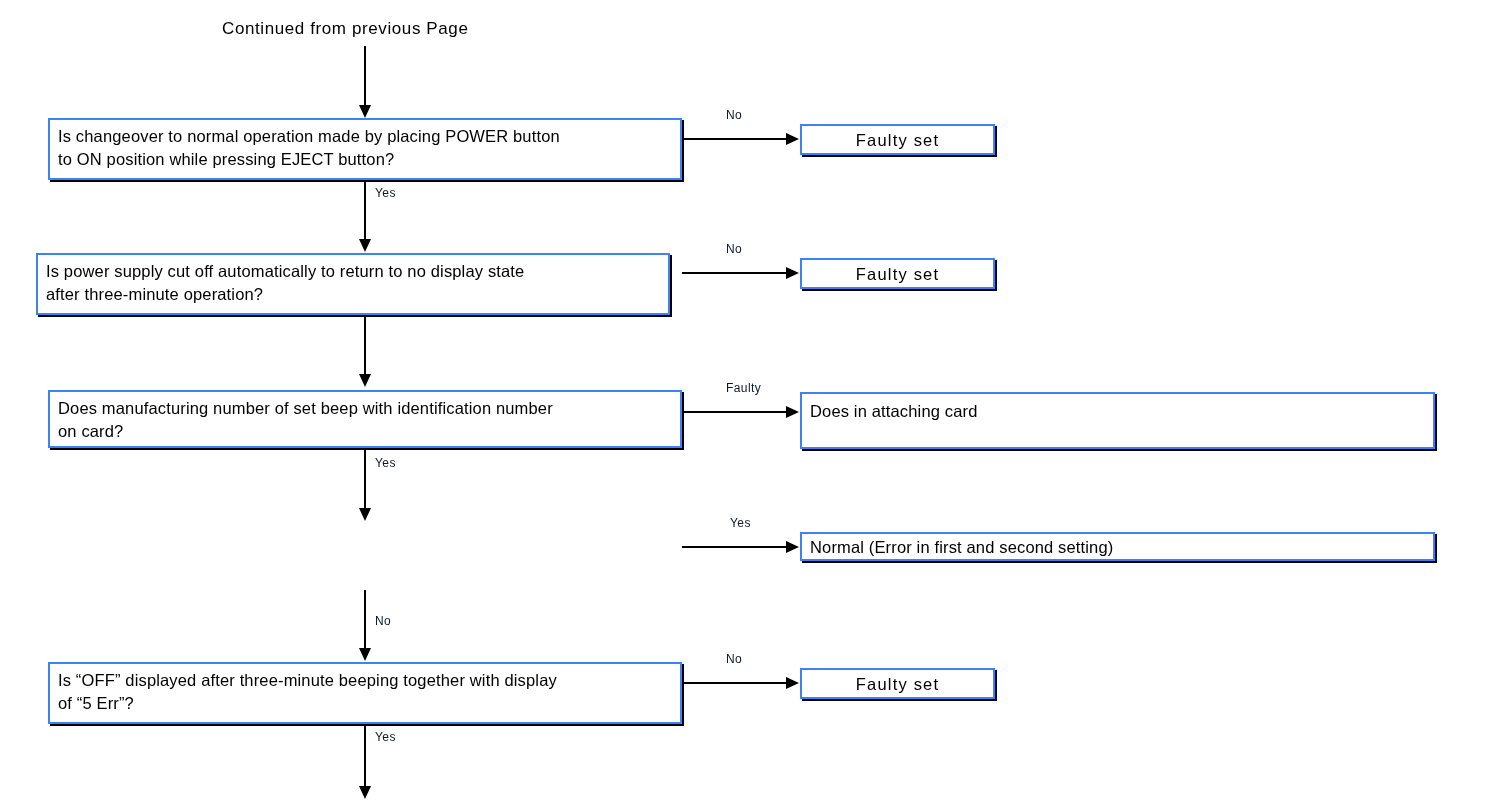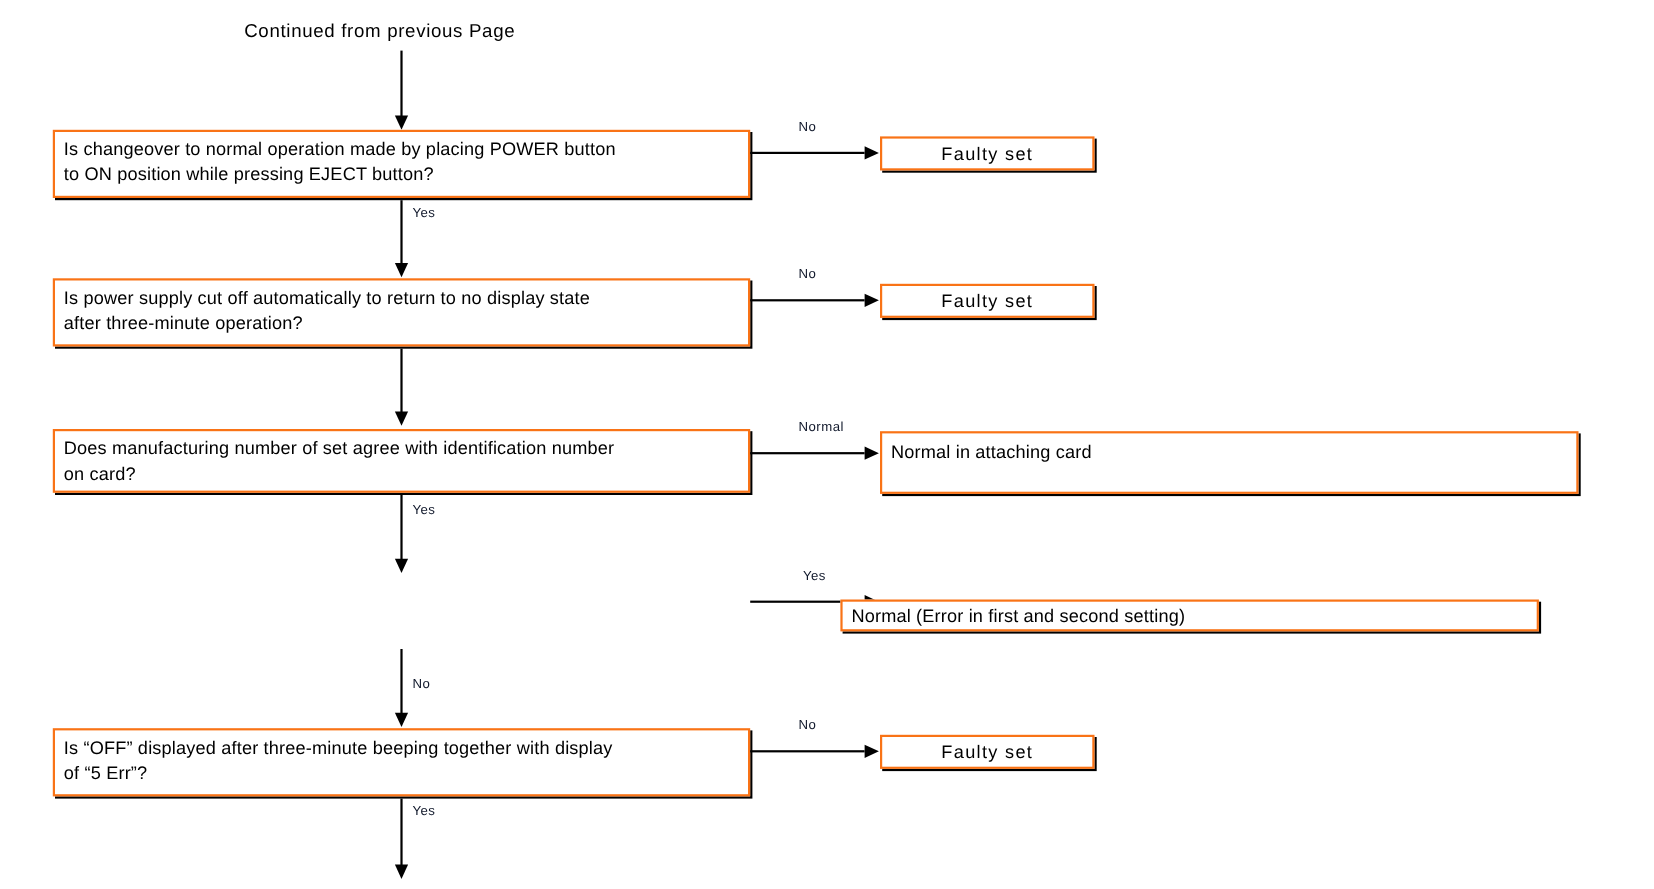--- a/index.html
+++ b/index.html
@@ -33,21 +33,21 @@
     letter-spacing: 0.4px;
     white-space: nowrap;
     color: #0f172a;
   }
 
   
   .node {
     position: absolute;
     box-sizing: border-box;
     background: #ffffff;
-    border: 2px solid #f97316;
+    border: 2px solid #3b82f6;
     
     box-shadow: 2px 2px 0 0 #000000;
     text-decoration: underline;
   }
   .node .node-text {
     position: absolute;
     left: 8px;
     right: 6px;
     top: 5px;
     font-size: 16.5px;
@@ -111,59 +111,59 @@
   <div class="arrow-right" style="left:786px; top:133px;"></div>
 
   <div class="node center" style="left:800px; top:124px; width:195px; height:31px;">
     <div class="node-text" style="top:3px;">Faulty  set</div>
   </div>
 
   <div class="branch-label" style="left:375px; top:186px;">Yes</div>
   <div class="vline" style="left:364px; top:182px; height:60px;"></div>
   <div class="arrow-down" style="left:359px; top:239px;"></div>
 
-  <div class="node" style="left:48px; top:253px; width:634px; height:62px;">
+  <div class="node" style="left:36px; top:253px; width:634px; height:62px;">
     <div class="node-text">Is power supply cut off automatically  to return to no display state
 after  three-minute  operation?</div>
   </div>
 
   <div class="branch-label" style="left:726px; top:242px;">No</div>
   <div class="hline" style="left:682px; top:272px; width:104px;"></div>
   <div class="arrow-right" style="left:786px; top:267px;"></div>
 
   <div class="node center" style="left:800px; top:258px; width:195px; height:31px;">
     <div class="node-text" style="top:3px;">Faulty  set</div>
   </div>
 
   <div class="vline" style="left:364px; top:317px; height:60px;"></div>
   <div class="arrow-down" style="left:359px; top:374px;"></div>
 
   <div class="node" style="left:48px; top:390px; width:634px; height:58px;">
-    <div class="node-text">Does manufacturing number of set agree with identification  number
+    <div class="node-text">Does manufacturing number of set beep with identification  number
 on  card?</div>
   </div>
 
-  <div class="branch-label" style="left:726px; top:381px;">Normal</div>
+  <div class="branch-label" style="left:726px; top:381px;">Faulty</div>
   <div class="hline" style="left:682px; top:411px; width:104px;"></div>
   <div class="arrow-right" style="left:786px; top:406px;"></div>
 
   <div class="node" style="left:800px; top:392px; width:635px; height:57px;">
-    <div class="node-text" style="top:6px;">Normal in attaching card</div>
+    <div class="node-text" style="top:6px;">Does in attaching card</div>
   </div>
 
   <div class="branch-label" style="left:375px; top:456px;">Yes</div>
   <div class="vline" style="left:364px; top:450px; height:60px;"></div>
   <div class="arrow-down" style="left:359px; top:508px;"></div>
 
 
   <div class="branch-label" style="left:730px; top:516px;">Yes</div>
   <div class="hline" style="left:682px; top:546px; width:104px;"></div>
   <div class="arrow-right" style="left:786px; top:541px;"></div>
 
-  <div class="node" style="left:764px; top:532px; width:635px; height:29px;margin-top:13px;">
+  <div class="node" style="left:800px; top:532px; width:635px; height:29px;">
     <div class="node-text" style="top:2px;">Normal  (Error  in  first  and  second  setting)</div>
   </div>
 
   <div class="branch-label" style="left:375px; top:614px;">No</div>
   <div class="vline" style="left:364px; top:590px; height:60px;"></div>
   <div class="arrow-down" style="left:359px; top:648px;"></div>
 
   <div class="node" style="left:48px; top:662px; width:634px; height:62px;">
     <div class="node-text">Is “OFF” displayed  after three-minute  beeping together with display
 of  “5  Err”?</div>

